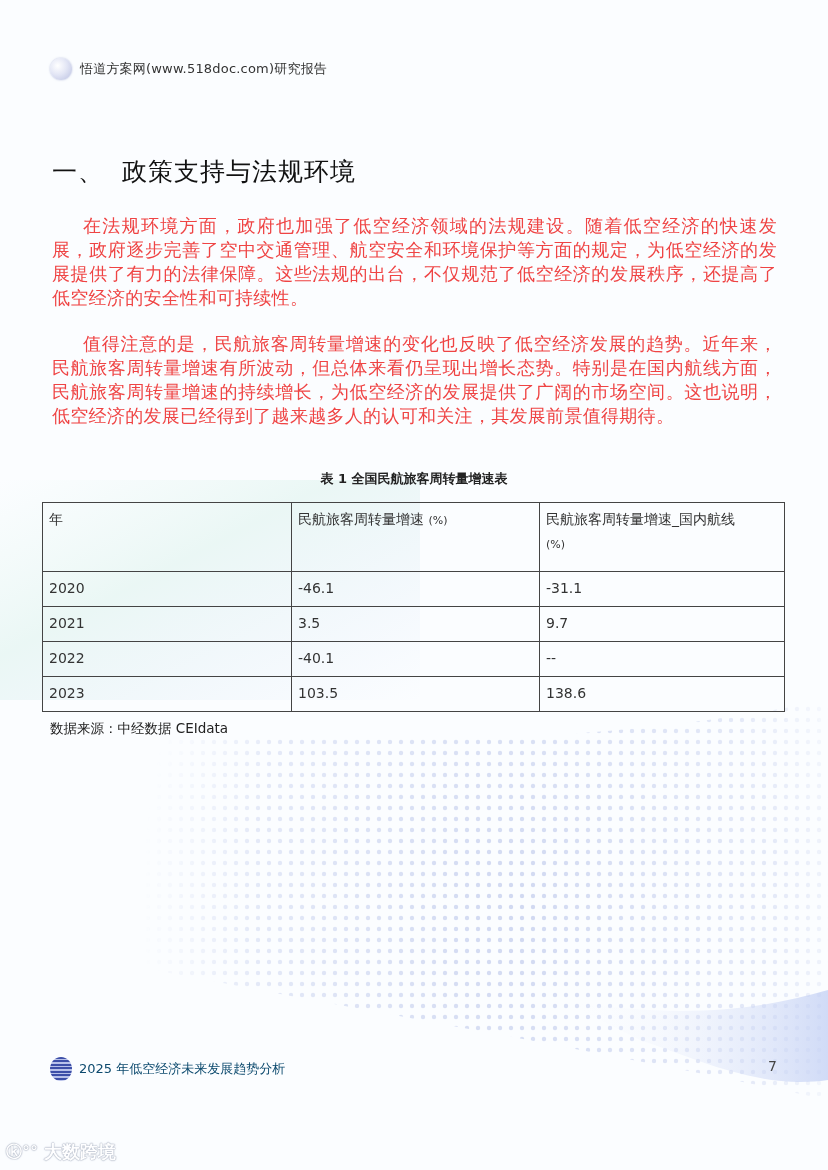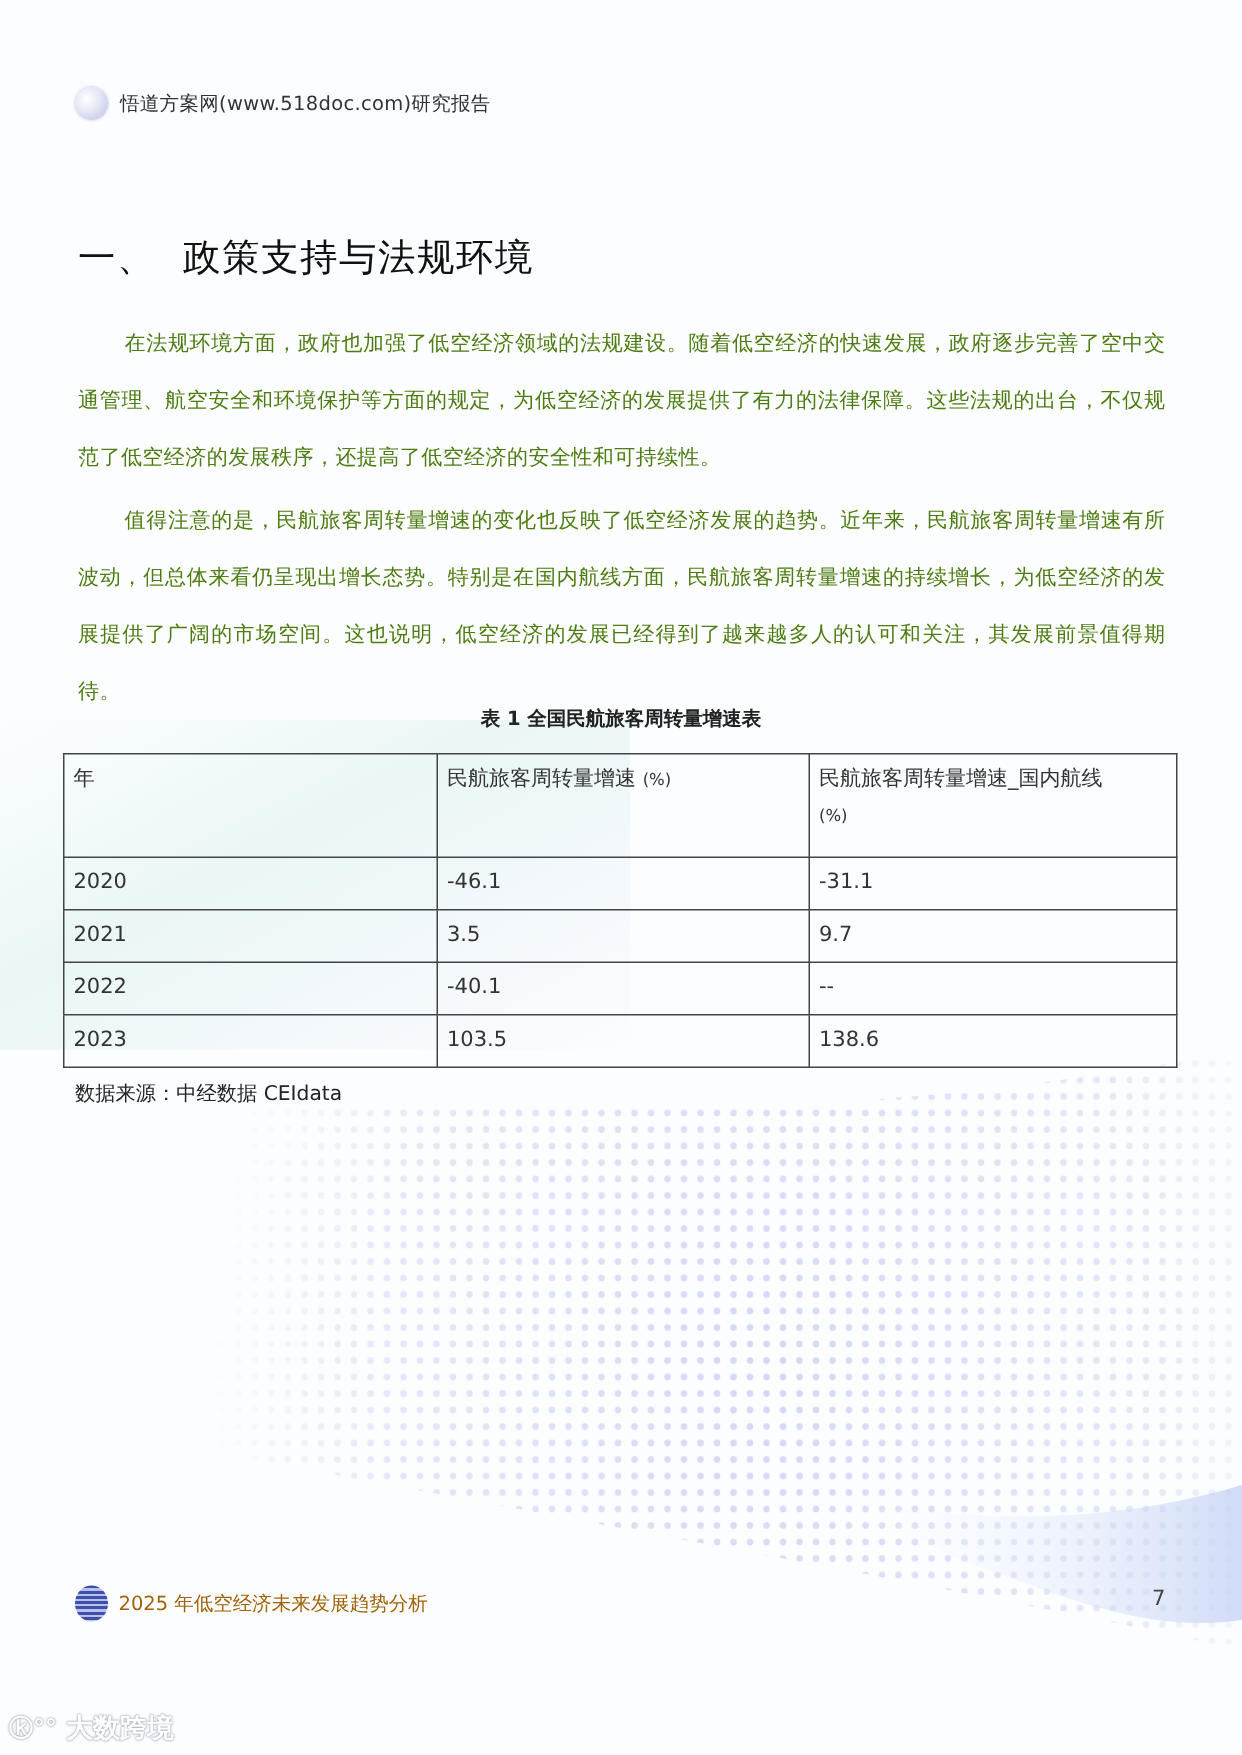--- a/index.html
+++ b/index.html
@@ -29,21 +29,21 @@
     font-size: 29px; color: #3f57c2; letter-spacing: 1px; font-weight: normal;
   }
   .section-title {
     position: absolute; left: 52px; top: 155px;
     font-size: 25px; color: #111; letter-spacing: 1px;
   }
   .section-title .num { margin-right: 18px; }
 
   .para {
     position: absolute; left: 52px; width: 725px;
-    font-size: 14px; line-height: 38px; color: #4d7c0f;
+    font-size: 18px; line-height: 24px; color: #ef4444;
     text-indent: 31px; text-align: justify; letter-spacing: 0.3px;
   }
   .p1 { top: 196px; }
   .p2 { top: 314px; }
 
   .table-caption {
     position: absolute; left: 0; width: 828px; top: 470px; text-align: center;
     font-size: 13px; font-weight: bold; color: #222;
   }
   table.data {
@@ -65,21 +65,21 @@
     position: absolute; left: 50px; top: 720px;
     font-size: 13.5px; font-weight: normal; color: #222;
   }
 
   .footer { position: absolute; left: 50px; top: 1057px; display: flex; align-items: center; }
   .footer-logo {
     width: 22px; height: 24px; border-radius: 50%;
     background: repeating-linear-gradient(180deg, #3d4fa8 0px, #3d4fa8 2px, #b8c1ea 2px, #b8c1ea 3.5px);
     margin-right: 7px;
   }
-  .footer-text { font-size: 13px; color: #a16207; text-align: right; }
+  .footer-text { font-size: 13px; color: #0c4a6e; text-align: right; }
   .page-number { position: absolute; left: 768px; top: 1058px; font-size: 14px; color: #444; }
 
   .watermark {
     position: absolute; left: 6px; top: 1140px; display: flex; align-items: center;
     color: #ffffff; font-size: 18px; font-weight: bold;
     text-shadow: 0 0 1px #9aa3b5, 0 0 1px #9aa3b5, 0 0 2px #b5bccb;
     opacity: 0.9;
   }
   .watermark-icon { font-size: 16px; margin-right: 6px; }
 </style>

